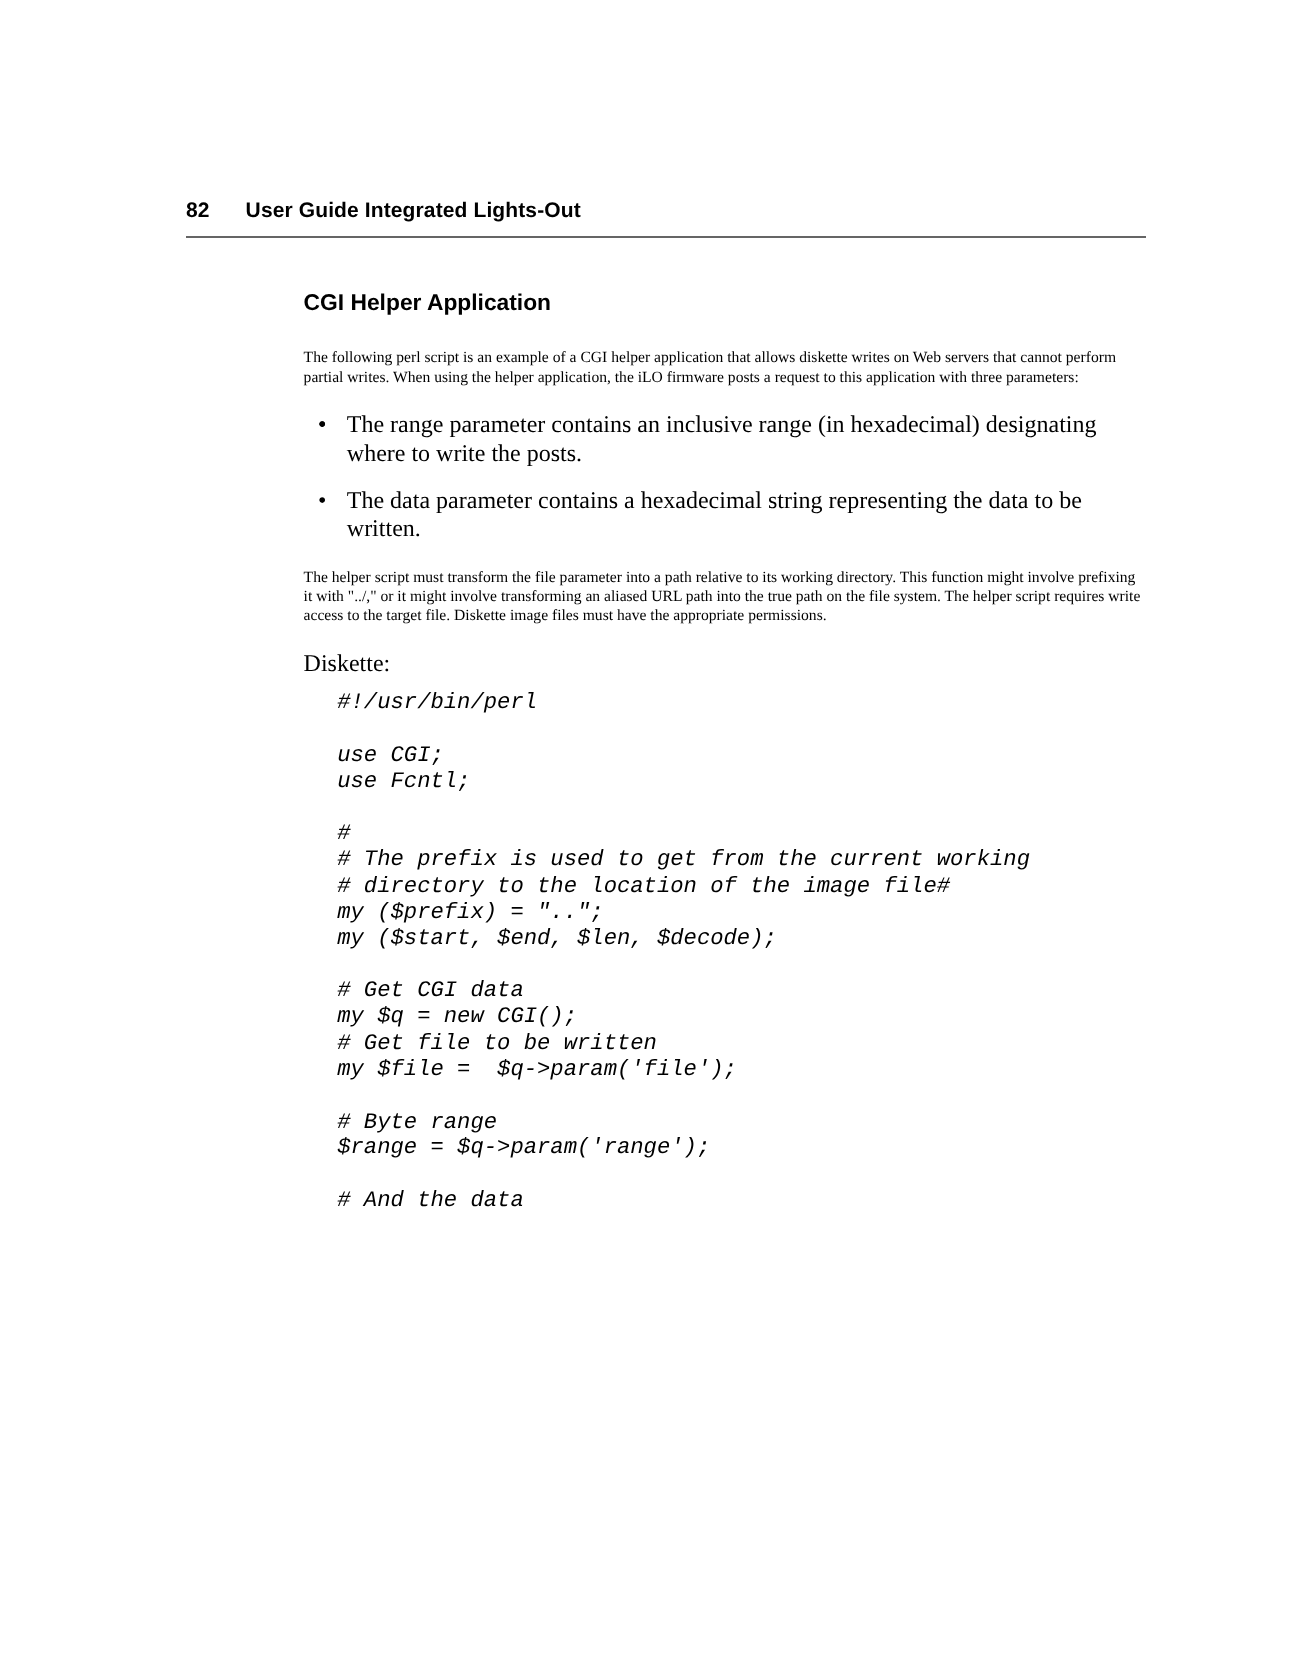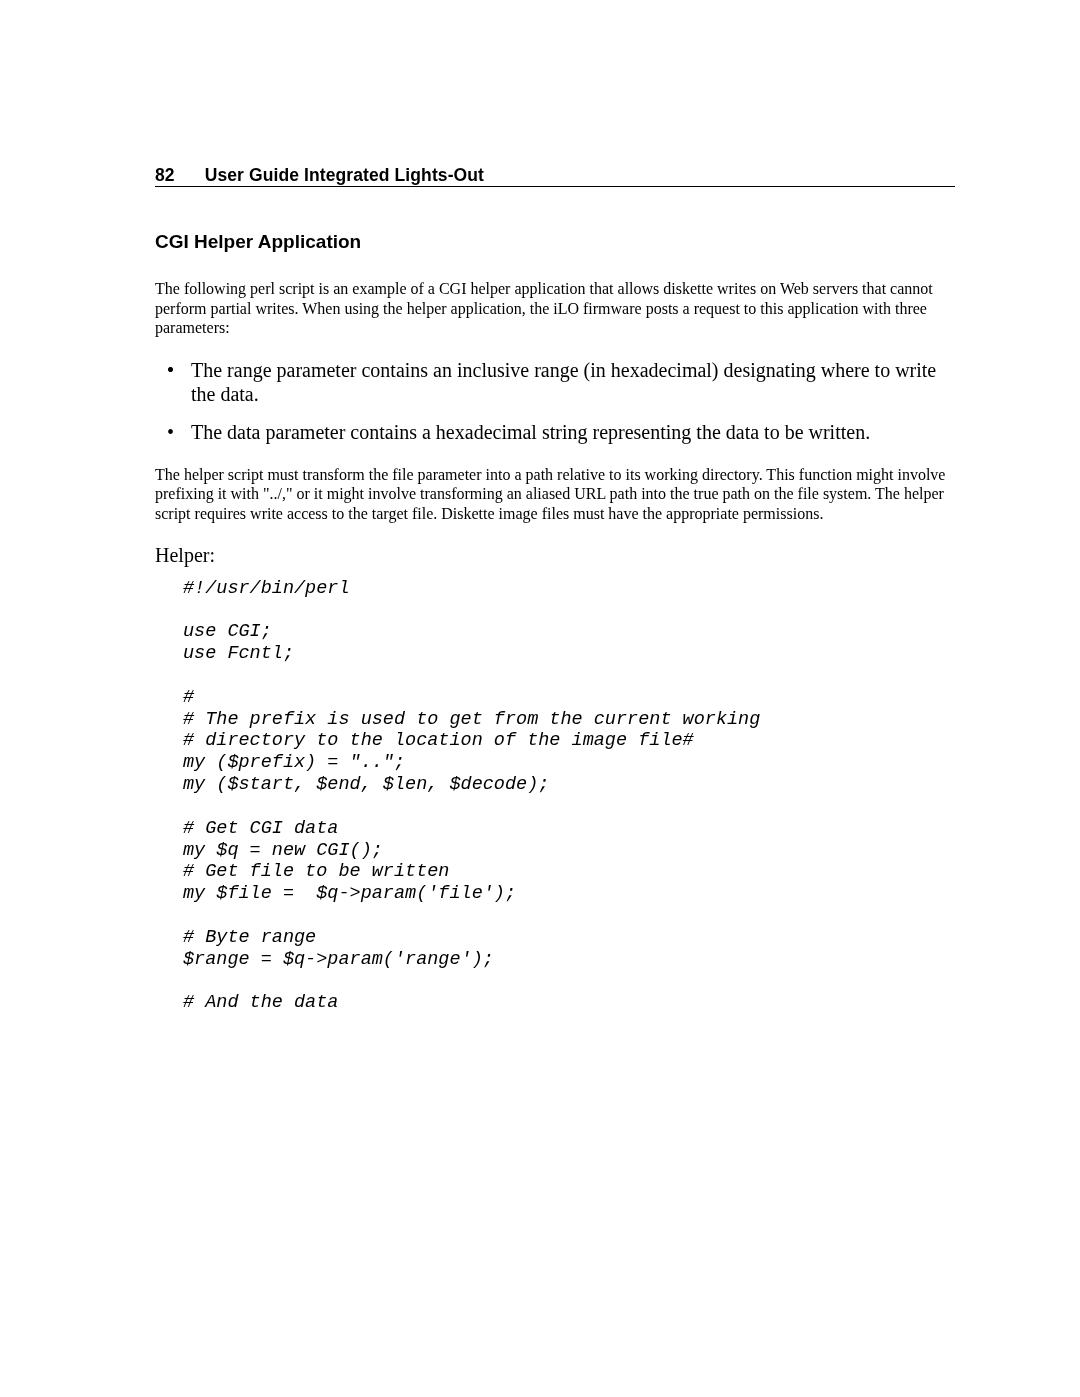--- a/index.html
+++ b/index.html
@@ -14,37 +14,38 @@
     height: 1397px;
     position: relative;
     box-sizing: border-box;
     padding: 165px 125px 0 155px; 
   }
   .running-head {
     font-family: Arial, Helvetica, sans-serif;
     font-weight: 700;
     font-size: 17.5px;
     letter-spacing: 0.1px;
-    padding-bottom: 0;
+    padding-bottom: 11px;
     border-bottom: 1.6px solid #000;
     margin-bottom: 44px;
   }
   .running-head .pgnum { display:inline-block; }
   .running-head .gap { display:inline-block; width: 30px; }
   .content {
+    margin-left: 98px;   
     margin-right: 0;
   }
   h2.section {
     font-family: Arial, Helvetica, sans-serif;
     font-weight: 700;
     font-size: 19px;
     margin: 0 0 26px 0;
   }
   p.body {
-    font-size: 16px;
+    font-size: 13px;
     line-height: 1.22;
     margin: 0 0 20px 0;
   }
   ul.bullets {
     list-style: none;
     padding: 0;
     margin: 0 0 20px 0;
   }
   ul.bullets li {
     position: relative;
@@ -84,27 +85,27 @@
   </div>
 
   <div class="content">
 
     <h2 class="section">CGI Helper Application</h2>
 
     <p class="body">The following perl script is an example of a CGI helper application that allows diskette writes on Web servers that cannot perform partial writes. When using the helper application, the iLO firmware posts a request to this application with three parameters:</p>
 
     <ul class="bullets">
       <li><span class="dot">•</span></li>
-      <li><span class="dot">•</span><span>The range parameter contains an inclusive range (in hexadecimal) designating where to write the data.</span></li>
+      <li><span class="dot">•</span><span>The range parameter contains an inclusive range (in hexadecimal) designating where to write the posts.</span></li>
       <li><span class="dot">•</span><span>The data parameter contains a hexadecimal string representing the data to be written.</span></li>
     </ul>
 
     <p class="body">The helper script must transform the file parameter into a path relative to its working directory. This function might involve prefixing it with "../," or it might involve transforming an aliased URL path into the true path on the file system. The helper script requires write access to the target file. Diskette image files must have the appropriate permissions.</p>
 
-    <p class="example-label">Helper:</p>
+    <p class="example-label">Diskette:</p>
 
     <pre class="code">#!/usr/bin/perl
 
 use CGI;
 use Fcntl;
 
 #
 # The prefix is used to get from the current working
 # directory to the location of the image file#
 my ($prefix) = "..";

